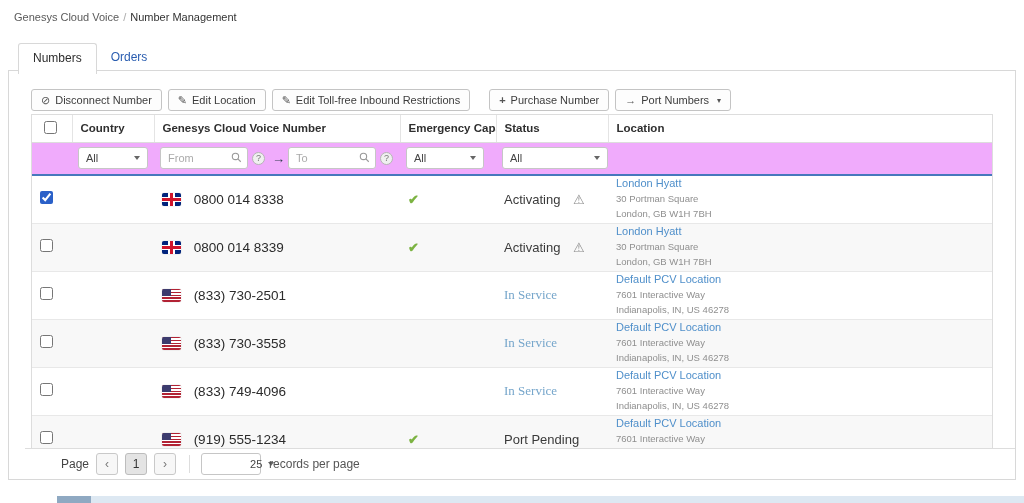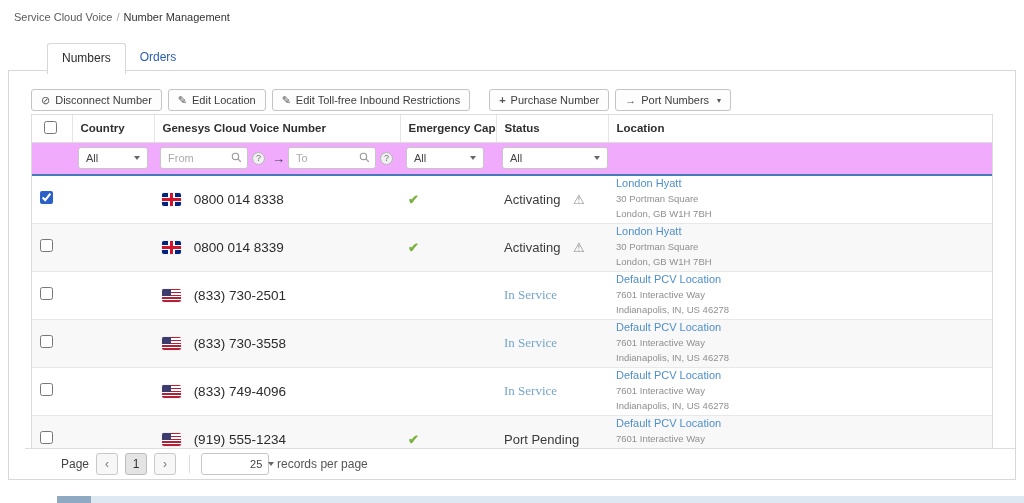--- a/index.html
+++ b/index.html
@@ -17,21 +17,20 @@
   .breadcrumb .bc-sep { color:#aaa; margin:0 4px; }
   .breadcrumb .bc-current { color:#333; }
 
   
   .tabbar { display:flex; margin:20px 0 0 18px; position:relative; z-index:3; align-items:flex-end; }
   .tab { font-size:12px; cursor:pointer; }
   .tab.active {
     background:#fff; border:1px solid #d8d8d8; border-bottom:none;
     border-radius:3px 3px 0 0; color:#2d2d2d;
     padding:7px 14px 9px;
-    margin-left:29px;
   }
   .tab.inactive { color:var(--tab-link-blue, #2a5db0); padding:7px 14px 10px; }
 
   
   .panel {
     position:absolute; left:8px; right:8px; top:70px; height:410px;
     border:1px solid #d8d8d8; background:#fff; z-index:1;
   }
 
   
@@ -61,21 +60,21 @@
   thead th.chk, tbody td.chk { padding-left:12px; }
 
   tr.filter-row td { height:33px; padding:0 6px; border-bottom:2px solid var(--filter-highlight, #4678bd); background:#f0abfc; }
   .fselect {
     display:inline-flex; align-items:center; justify-content:space-between;
     border:1px solid #c6c6c6; border-radius:3px; height:22px; padding:0 7px;
     font-size:11px; color:#444; background:#fff; cursor:pointer; width:100%;
   }
   .fselect.w-emergency { width:78px; }
   .fselect.w-status { width:106px; }
-  .fselect.w-pagesize { width:68px;padding-left:48px; }
+  .fselect.w-pagesize { width:60px;padding-left:48px; }
   .css-caret { width:0; height:0; border-left:3.5px solid transparent; border-right:3.5px solid transparent; border-top:4px solid #666; margin-left:6px; flex:none; }
 
   .numfilter { display:flex; align-items:center; }
   .finput { position:relative; display:inline-flex; align-items:flex-start; }
   .finput input {
     width:88px; height:22px; border:1px solid #c6c6c6; border-radius:3px;
     font-size:11px; padding:0 20px 0 7px; color:#333; outline:none;
   }
   .finput input::placeholder { color:#aaa; }
   .finput .mag { position:absolute; right:6px; top:5px; }
@@ -141,21 +140,21 @@
 
   
   .hscroll { position:absolute; left:0; bottom:0; width:1024px; height:7px; }
   .hscroll .track { position:absolute; left:90px; right:0; top:0; height:7px; background:#dde8f2; }
   .hscroll .thumb { position:absolute; left:57px; top:0; width:34px; height:7px; background:#8fa9c2; }
 </style>
 </head>
 <body>
 
 <div class="breadcrumb">
-  <span class="bc-parent">Service Cloud Voice</span><span class="bc-sep">/</span><span class="bc-current">Number Management</span>
+  <span class="bc-parent">Genesys Cloud Voice</span><span class="bc-sep">/</span><span class="bc-current">Number Management</span>
 </div>
 
 <div class="tabbar">
   <div class="tab active">Numbers</div>
   <div class="tab inactive">Orders</div>
 </div>
 
 <div class="panel">
 
   <div class="toolbar">

